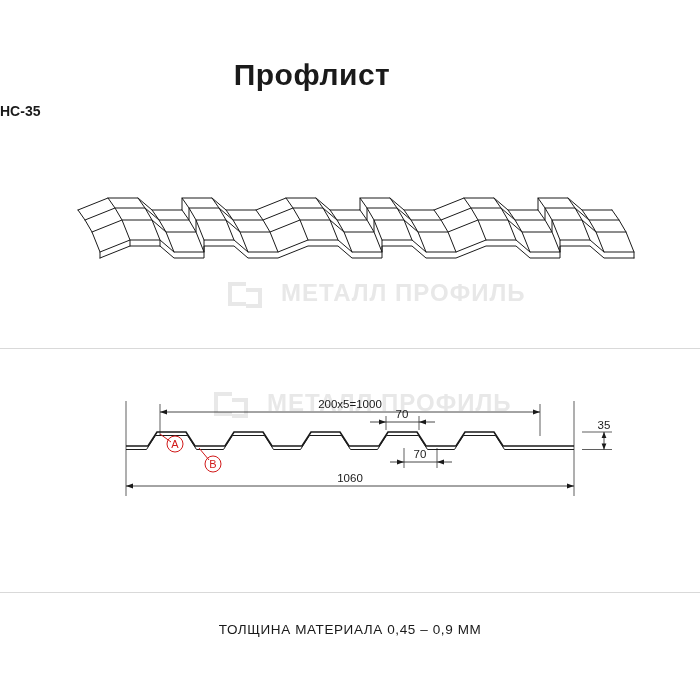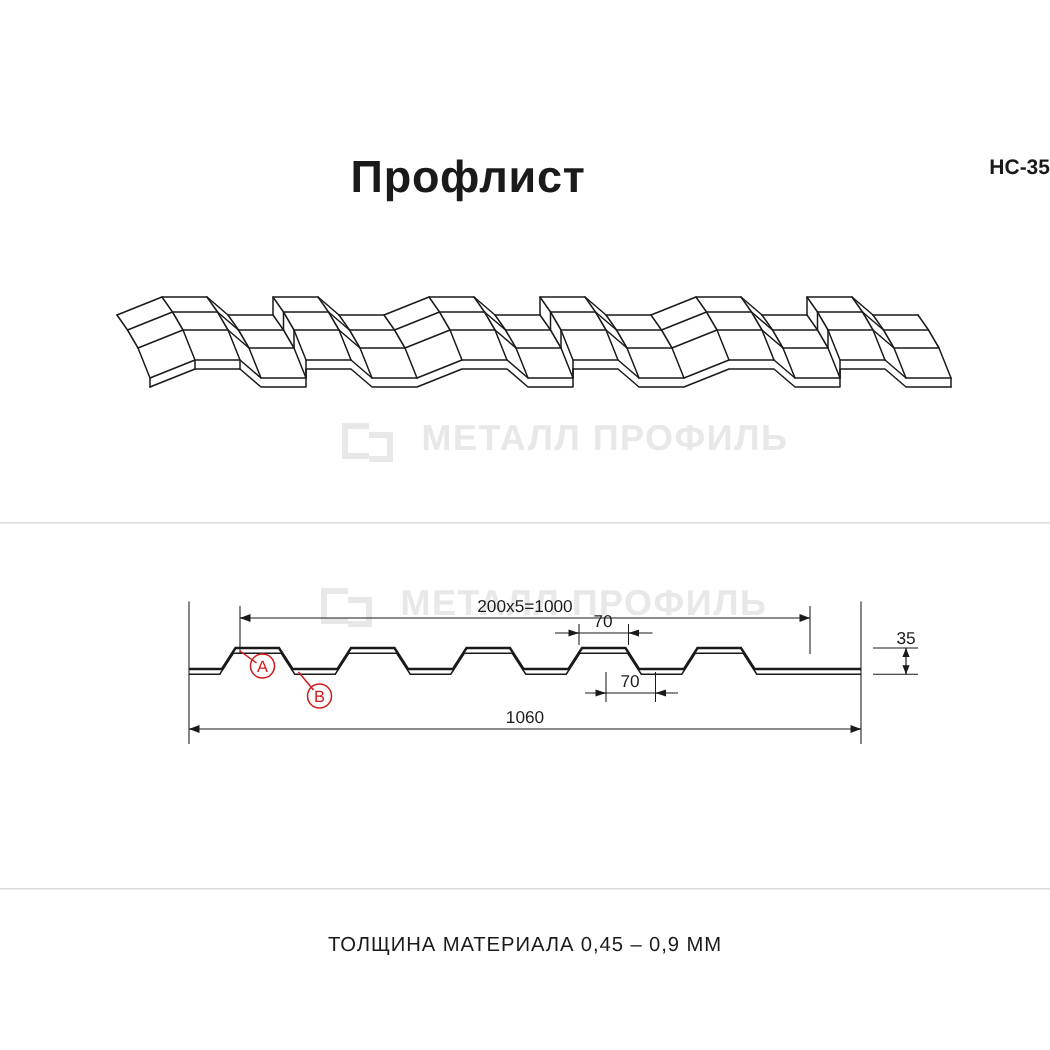--- a/index.html
+++ b/index.html
@@ -26,28 +26,27 @@
   .title {
     position: absolute;
     top: 58px;
     left: 0;
     width: 624px;
     text-align: center;
     font-size: 30px;
     font-weight: bold;
     letter-spacing: 0.5px;
     color: #1a1a1a;
-    margin-top: 44px;
   }
   .subtitle {
     position: absolute;
     top: 103px;
     left: 0;
     width: 700px;
-    text-align: right;
+    text-align: left;
     font-size: 14px;
     font-weight: bold;
     color: #1a1a1a;
   }
 
   
   .watermark {
     position: absolute;
     color: #e8e8e8;
     font-weight: bold;

